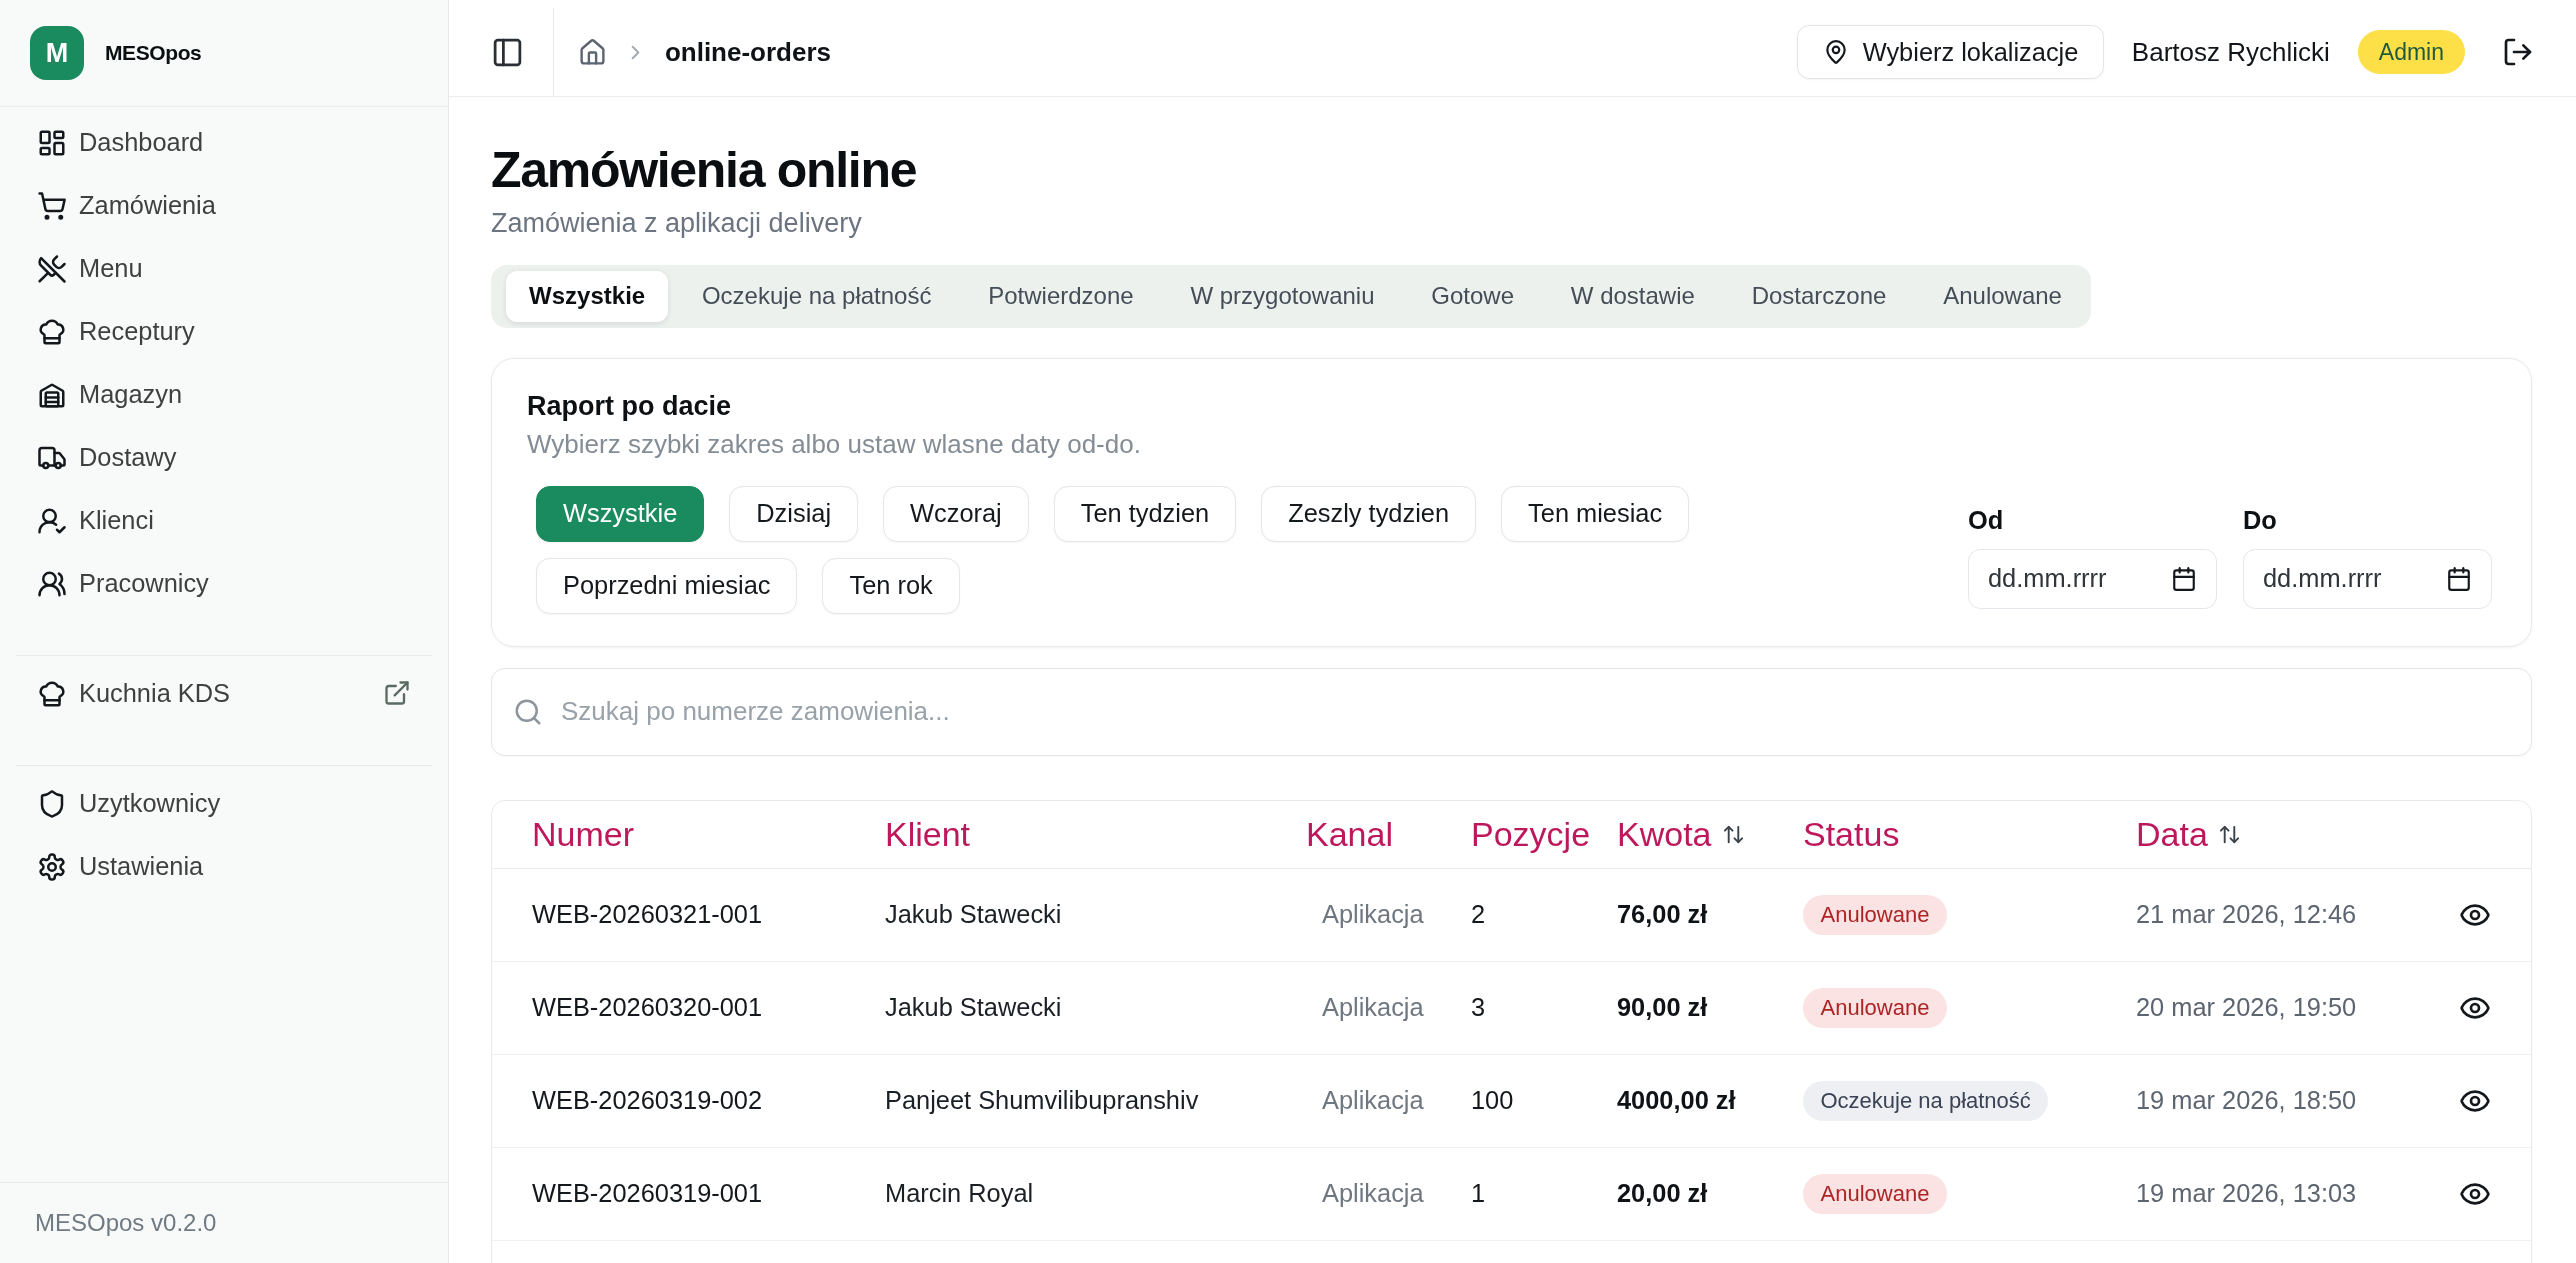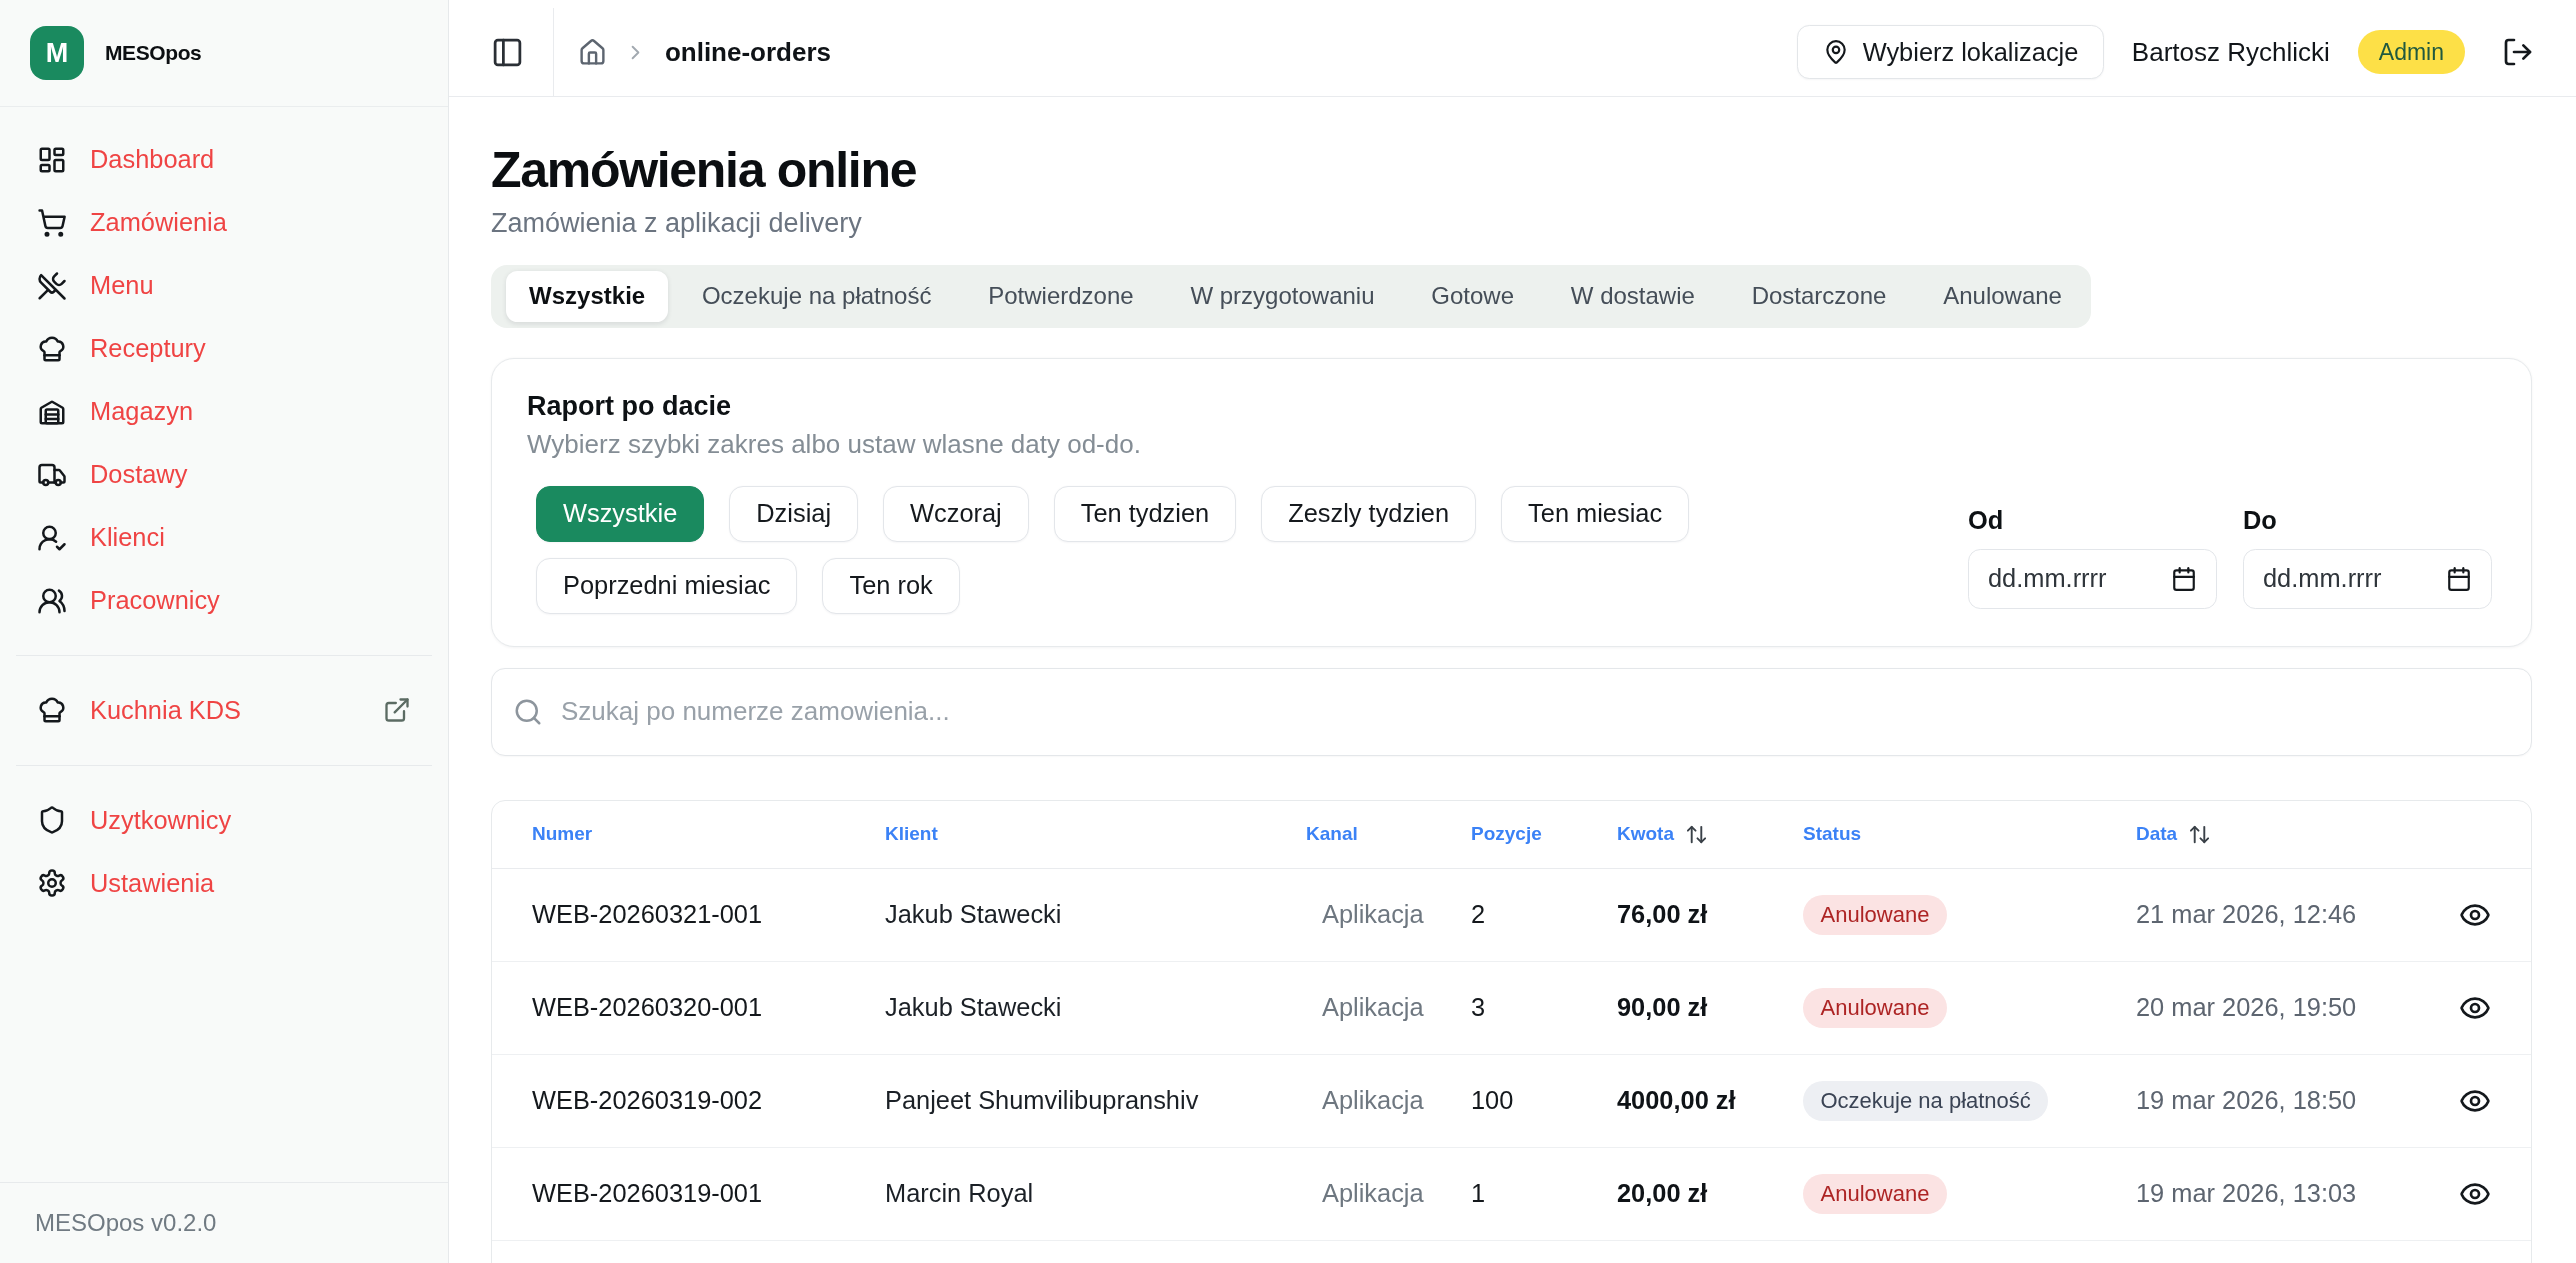--- a/index.html
+++ b/index.html
@@ -11,21 +11,21 @@
   }
   button { font-family:inherit; cursor:pointer;margin-left:9px; }
   svg { display:block; }
 
   
   .sidebar { width:449px; min-width:449px; background:#f8faf9; border-right:0.9px solid #e6e9eb; display:flex; flex-direction:column; }
   .logo-row { height:107px; min-height:107px; display:flex; align-items:center; gap:21px; padding:0 30px; border-bottom:0.9px solid #eaedee; }
   .logo-mark { width:54px; height:54px; border-radius:16px; background:#1a8a5f; color:#fff; font-weight:700; font-size:27px; display:flex; align-items:center; justify-content:center; }
   .brand { font-size:21px; font-weight:700; letter-spacing:-0.4px; color:#0c0f12; }
   .nav { padding:21px 16px 0; }
-  .nav-item { height:63px; display:flex; align-items:center; gap:23px; padding:0 21px; border-radius:12.3px; font-size:25.4px; color:#ef4444; cursor:pointer; }
+  .nav-item { height:63px; display:flex; align-items:flex-start; gap:12px; padding:0 21px; border-radius:12.3px; font-size:25.4px; color:#404040; cursor:pointer; }
   .nav-item svg { width:30px; height:30px; stroke:#14181c; }
   .nav-item .ext { margin-left:auto; }
   .nav-item .ext svg { width:28px; height:28px; stroke:#5b6b63; }
   .section-divider { height:0.9px; background:#e7eaec; margin:23px 0; }
   .sidebar-footer { margin-top:auto; border-top:0.9px solid #e7eaec; padding:26px 35px; font-size:24px; color:#707a82; }
 
   
   .main { flex:1; display:flex; flex-direction:column; min-width:0; }
   .header { height:97px; min-height:97px; border-bottom:0.9px solid #e9ebee; display:flex; align-items:center; padding:8px 42px 0 28px; }
   .toggle-btn { width:42px; height:42px; background:none; border:none; display:flex; align-items:center; justify-content:center; }
@@ -63,21 +63,21 @@
   .date-input { width:249px; height:60px; border:0.9px solid #e3e6ea; border-radius:12.3px; display:flex; align-items:center; justify-content:space-between; padding:0 19px; font-size:25.4px; color:#2f353b; background:#fff; cursor:pointer; }
   .date-input svg { width:26px; height:26px; stroke:#14181c; }
 
   .search-bar { margin-top:21px; height:88px; border:0.9px solid #e4e7ea; border-radius:14px; display:flex; align-items:center; padding:0 21px; gap:16px; background:#fff; box-shadow:0 0.9px 1.8px rgba(15,23,42,.03); }
   .search-bar svg { width:30px; height:30px; stroke:#8d959d; }
   .search-input { border:none; outline:none; flex:1; font-size:26px; color:#30363c; background:transparent; font-family:inherit; }
   .search-input::placeholder { color:#99a1a9; }
 
   .table-card { margin-top:44px; border:0.9px solid #e7eaec; border-radius:14px; overflow:hidden; background:#fff; }
   .tgrid { display:grid; grid-template-columns:353px 421px 165px 146px 186px 333px 289px 1fr; padding:0 40px; align-items:center; }
-  .thead { height:68px; border-bottom:0.9px solid #e9ebee; font-size:19px; font-weight:700; color:#3b82f6; }
+  .thead { height:68px; border-bottom:0.9px solid #e9ebee; font-size:34px; font-weight:400; color:#be185d; }
   .th { display:flex; gap:10.5px; align-items:center; }
   .th.sortable { cursor:pointer; }
   .th svg { width:23px; height:23px; stroke:#3a4148; }
   .row { height:93px; border-bottom:0.9px solid #eef0f2; font-size:25.4px; }
   .row:last-child { border-bottom:none; }
   .cell-numer { font-weight:500; color:#14181c; }
   .cell-klient { color:#1b2026; }
   .cell-kanal { color:#6e7780;margin-left:16px; }
   .cell-pozycje { font-weight:500; color:#14181c; }
   .cell-kwota { font-weight:700; color:#0f1317; }

